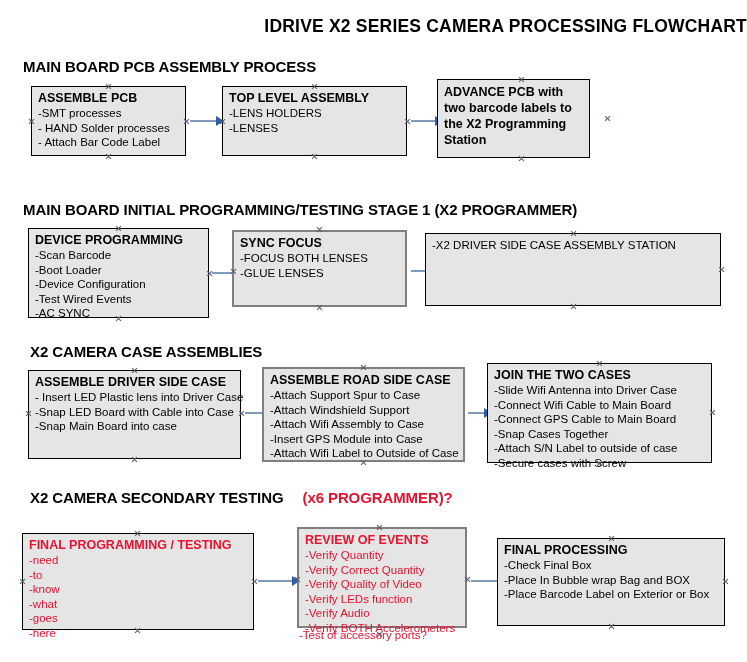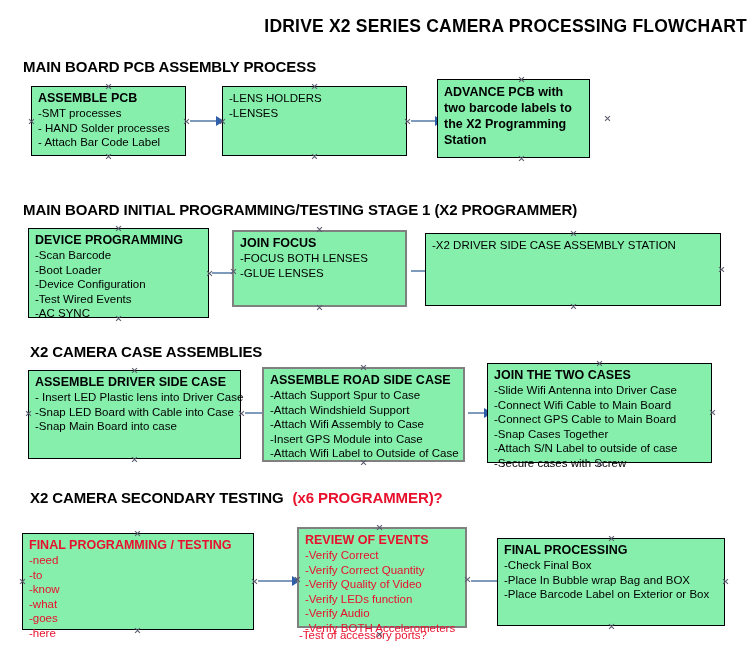--- a/index.html
+++ b/index.html
@@ -43,21 +43,21 @@
     white-space: nowrap;
     letter-spacing: -0.1px;
   }
   .section-header .accent {
     color: #e8112d;
   }
 
   
   .node {
     position: absolute;
-    background: #86efac;
+    background: #e5e5e5;
     box-sizing: border-box;
     padding: 4px 10px 3px 6px;
     overflow: visible;
   }
   .node.border-black { border: 1.5px solid #000000; }
   .node.border-grey  { border: 2px solid #808080; }
 
   .node-title {
     font-size: 12.5px;
     font-weight: bold;
@@ -148,20 +148,21 @@
   <div class="handle" style="left:105px; top:153px;"></div>
   <div class="handle" style="left:28px;  top:118px;"></div>
   <div class="handle" style="left:183px; top:118px;"></div>
 
   <div class="arrow" style="left:190px; top:116px; width:34px;">
     <div class="shaft" style="width:27px;"></div>
     <div class="head" style="left:26px;"></div>
   </div>
 
   <div class="node border-black" style="left:222px; top:86px; width:185px; height:70px;">
+    <div class="node-title">TOP LEVEL ASSEMBLY</div>
     <div class="node-line">-LENS HOLDERS</div>
     <div class="node-line">-LENSES</div>
   </div>
   <div class="handle" style="left:311px; top:83px;"></div>
   <div class="handle" style="left:311px; top:153px;"></div>
   <div class="handle" style="left:219px; top:118px;"></div>
   <div class="handle" style="left:404px; top:118px;"></div>
 
   <div class="arrow" style="left:411px; top:116px; width:32px;">
     <div class="shaft" style="width:25px;"></div>
@@ -188,21 +189,21 @@
   <div class="handle" style="left:115px; top:225px;"></div>
   <div class="handle" style="left:115px; top:315px;"></div>
   <div class="handle" style="left:206px; top:270px;"></div>
 
   <div class="arrow" style="left:212px; top:268px; width:32px;">
     <div class="shaft" style="width:25px;"></div>
     <div class="head" style="left:24px;"></div>
   </div>
 
   <div class="node border-grey" style="left:232px; top:230px; width:175px; height:77px;">
-    <div class="node-title">JOIN FOCUS</div>
+    <div class="node-title">SYNC FOCUS</div>
     <div class="node-line">-FOCUS BOTH LENSES</div>
     <div class="node-line">-GLUE LENSES</div>
   </div>
   <div class="handle" style="left:316px; top:226px;"></div>
   <div class="handle" style="left:316px; top:304px;"></div>
   <div class="handle" style="left:230px; top:268px;"></div>
 
   <div class="arrow" style="left:411px; top:266px; width:32px;">
     <div class="shaft" style="width:25px;"></div>
     <div class="head" style="left:24px;"></div>
@@ -257,21 +258,21 @@
     <div class="node-line">-Snap Cases Together</div>
     <div class="node-line">-Attach S/N Label to outside of case</div>
     <div class="node-line">-Secure cases with Screw</div>
   </div>
   <div class="handle" style="left:596px; top:360px;"></div>
   <div class="handle" style="left:596px; top:460px;"></div>
   <div class="handle" style="left:709px; top:409px;"></div>
 
   <div class="section-header" style="left:30px; top:489px;">
     <span>X2 CAMERA SECONDARY TESTING</span>
-    <span class="accent" style="margin-left:5px;">(x6 PROGRAMMER)?</span>
+    <span class="accent" style="margin-left:15px;">(x6 PROGRAMMER)?</span>
   </div>
 
   <div class="node border-black red" style="left:22px; top:533px; width:232px; height:97px;">
     <div class="node-title">FINAL PROGRAMMING / TESTING</div>
     <div class="node-line">-need</div>
     <div class="node-line">-to</div>
     <div class="node-line">-know</div>
     <div class="node-line">-what</div>
     <div class="node-line">-goes</div>
     <div class="node-line">-here</div>
@@ -281,21 +282,21 @@
   <div class="handle" style="left:19px;  top:578px;"></div>
   <div class="handle" style="left:251px; top:578px;"></div>
 
   <div class="arrow" style="left:258px; top:576px; width:42px;">
     <div class="shaft" style="width:35px;"></div>
     <div class="head" style="left:34px;"></div>
   </div>
 
   <div class="node border-grey red" style="left:297px; top:527px; width:170px; height:101px;">
     <div class="node-title">REVIEW OF EVENTS</div>
-    <div class="node-line">-Verify Correct</div>
+    <div class="node-line">-Verify Quantity</div>
     <div class="node-line">-Verify Correct Quantity</div>
     <div class="node-line">-Verify Quality of Video</div>
     <div class="node-line">-Verify LEDs function</div>
     <div class="node-line">-Verify Audio</div>
     <div class="node-line">-Verify BOTH Accelerometers</div>
   </div>
   <div class="overflow-line" style="left:299px; top:628px;">-Test of accessory ports?</div>
   <div class="handle" style="left:376px; top:524px;"></div>
   <div class="handle" style="left:376px; top:631px;"></div>
   <div class="handle" style="left:294px; top:576px;"></div>

